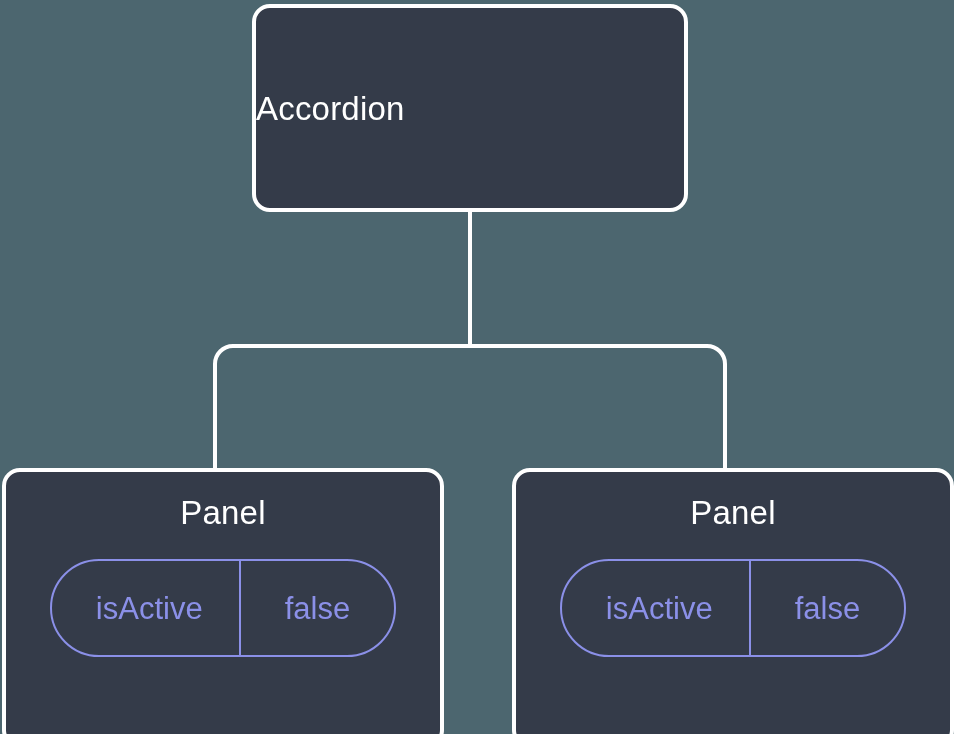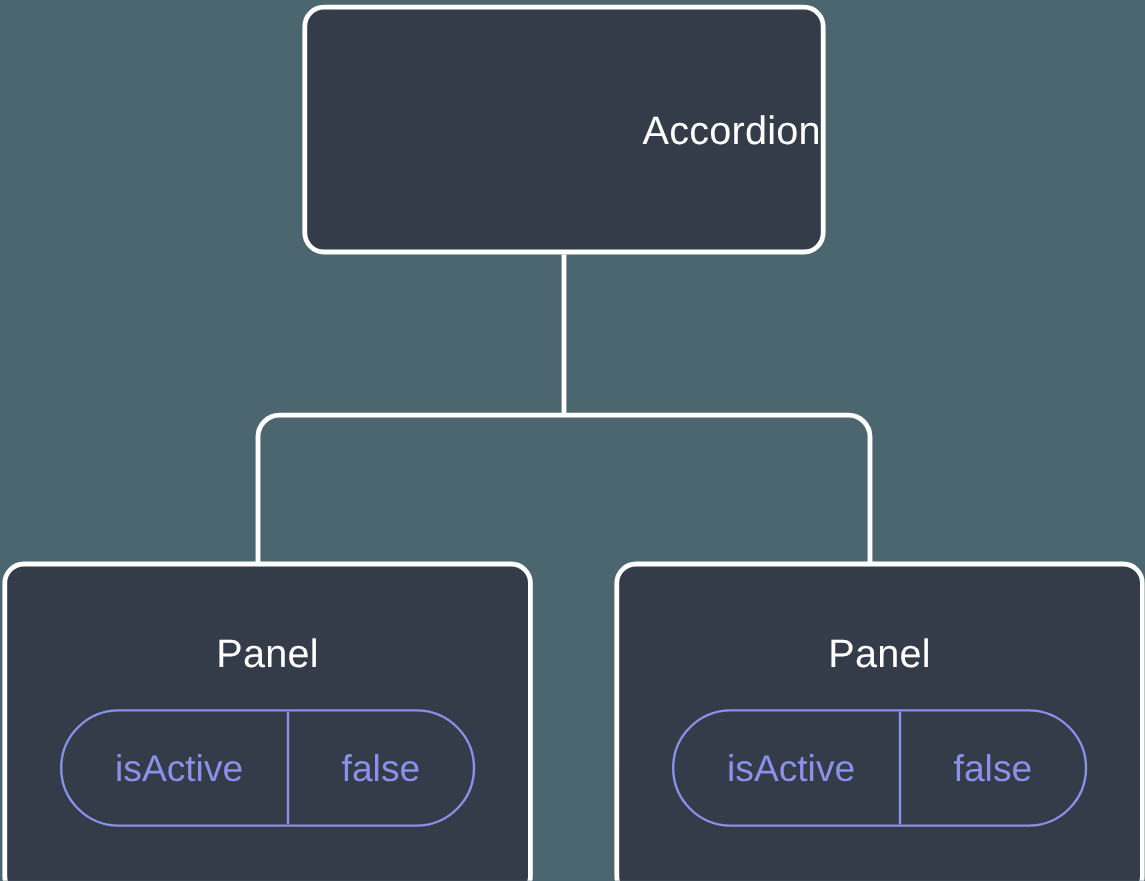--- a/index.html
+++ b/index.html
@@ -43,21 +43,21 @@
     border-radius: 18px;
   }
 
   .node-root {
     left: 252px;
     top: 4px;
     width: 436px;
     height: 208px;
     display: flex;
     align-items: center;
-    justify-content: flex-end;
+    justify-content: flex-start;
   }
 
   .node-child {
     top: 468px;
     width: 442px;
     height: 280px;
     display: flex;
     flex-direction: column;
     align-items: center;
   }
@@ -68,21 +68,21 @@
   .node-title {
     color: #ffffff;
     font-size: 33px;
     font-weight: 400;
     letter-spacing: 0.2px;
     line-height: 1;
     white-space: nowrap;
   }
 
   .node-child .node-title {
-    margin-top: 56px;
+    margin-top: 24px;
   }
 
   
   .prop-pill {
     margin-top: 30px;
     display: flex;
     align-items: stretch;
     box-sizing: border-box;
     height: 98px;
     border: 2px solid #8b90e8;

